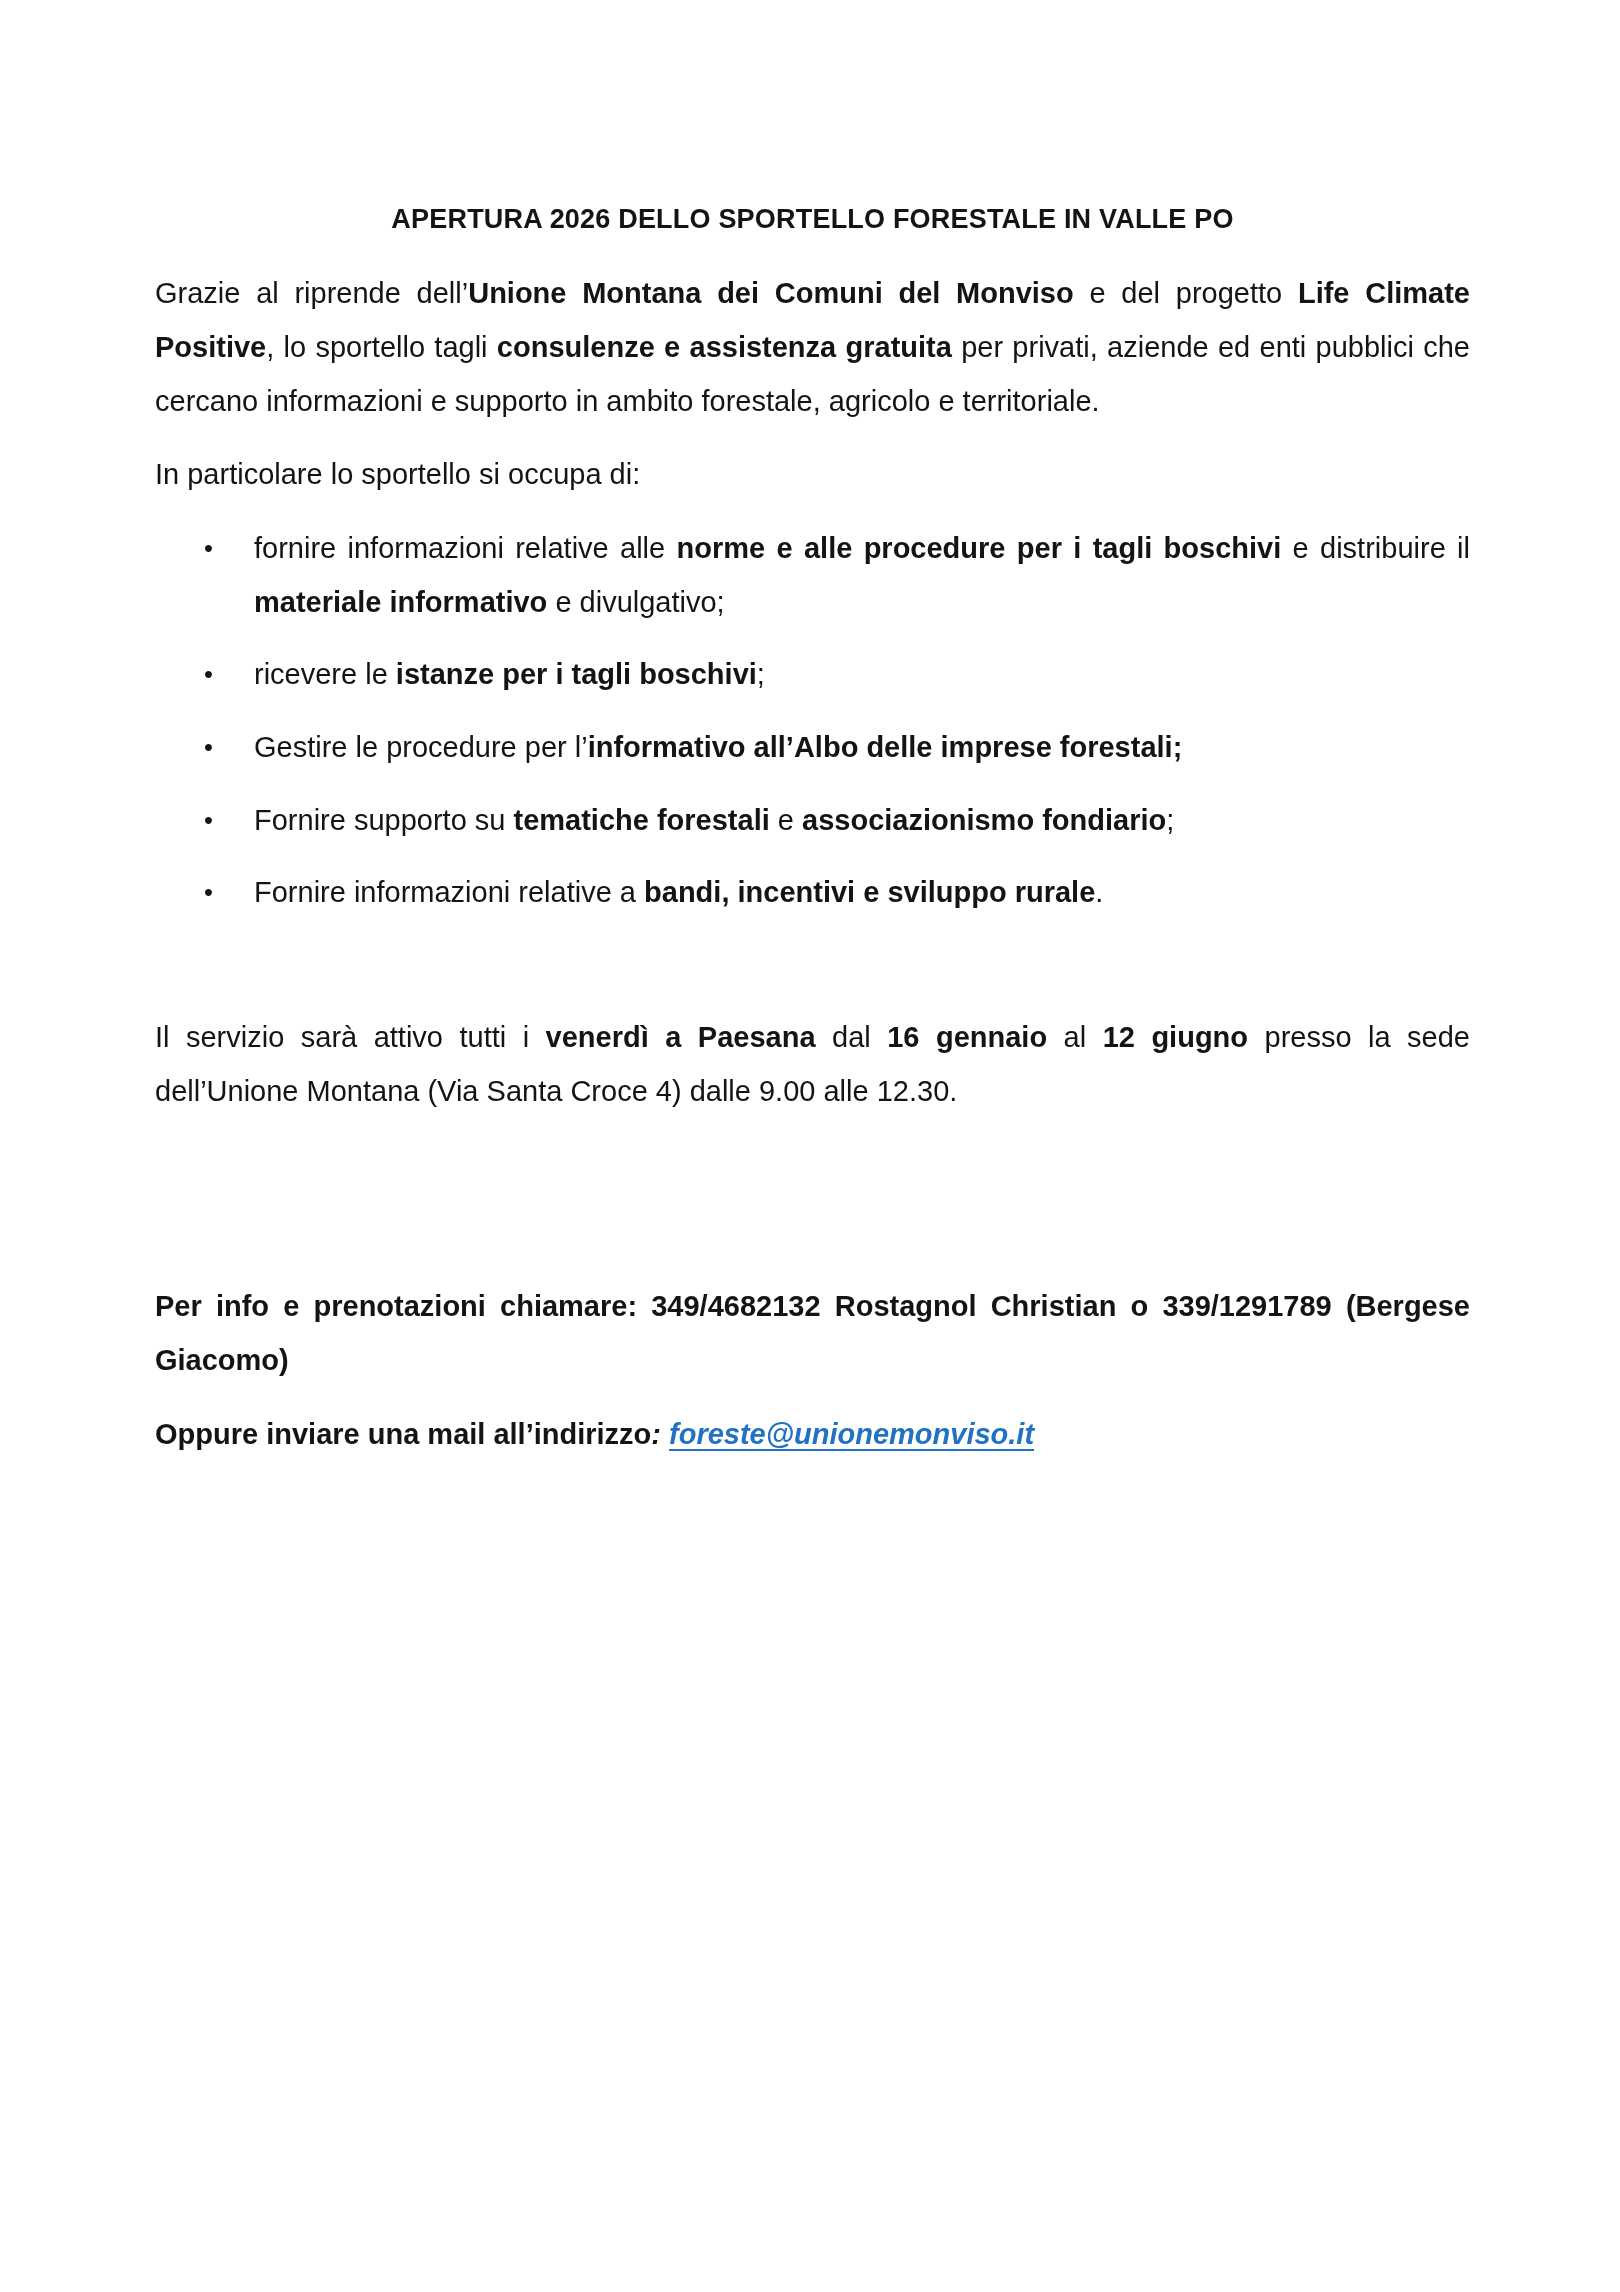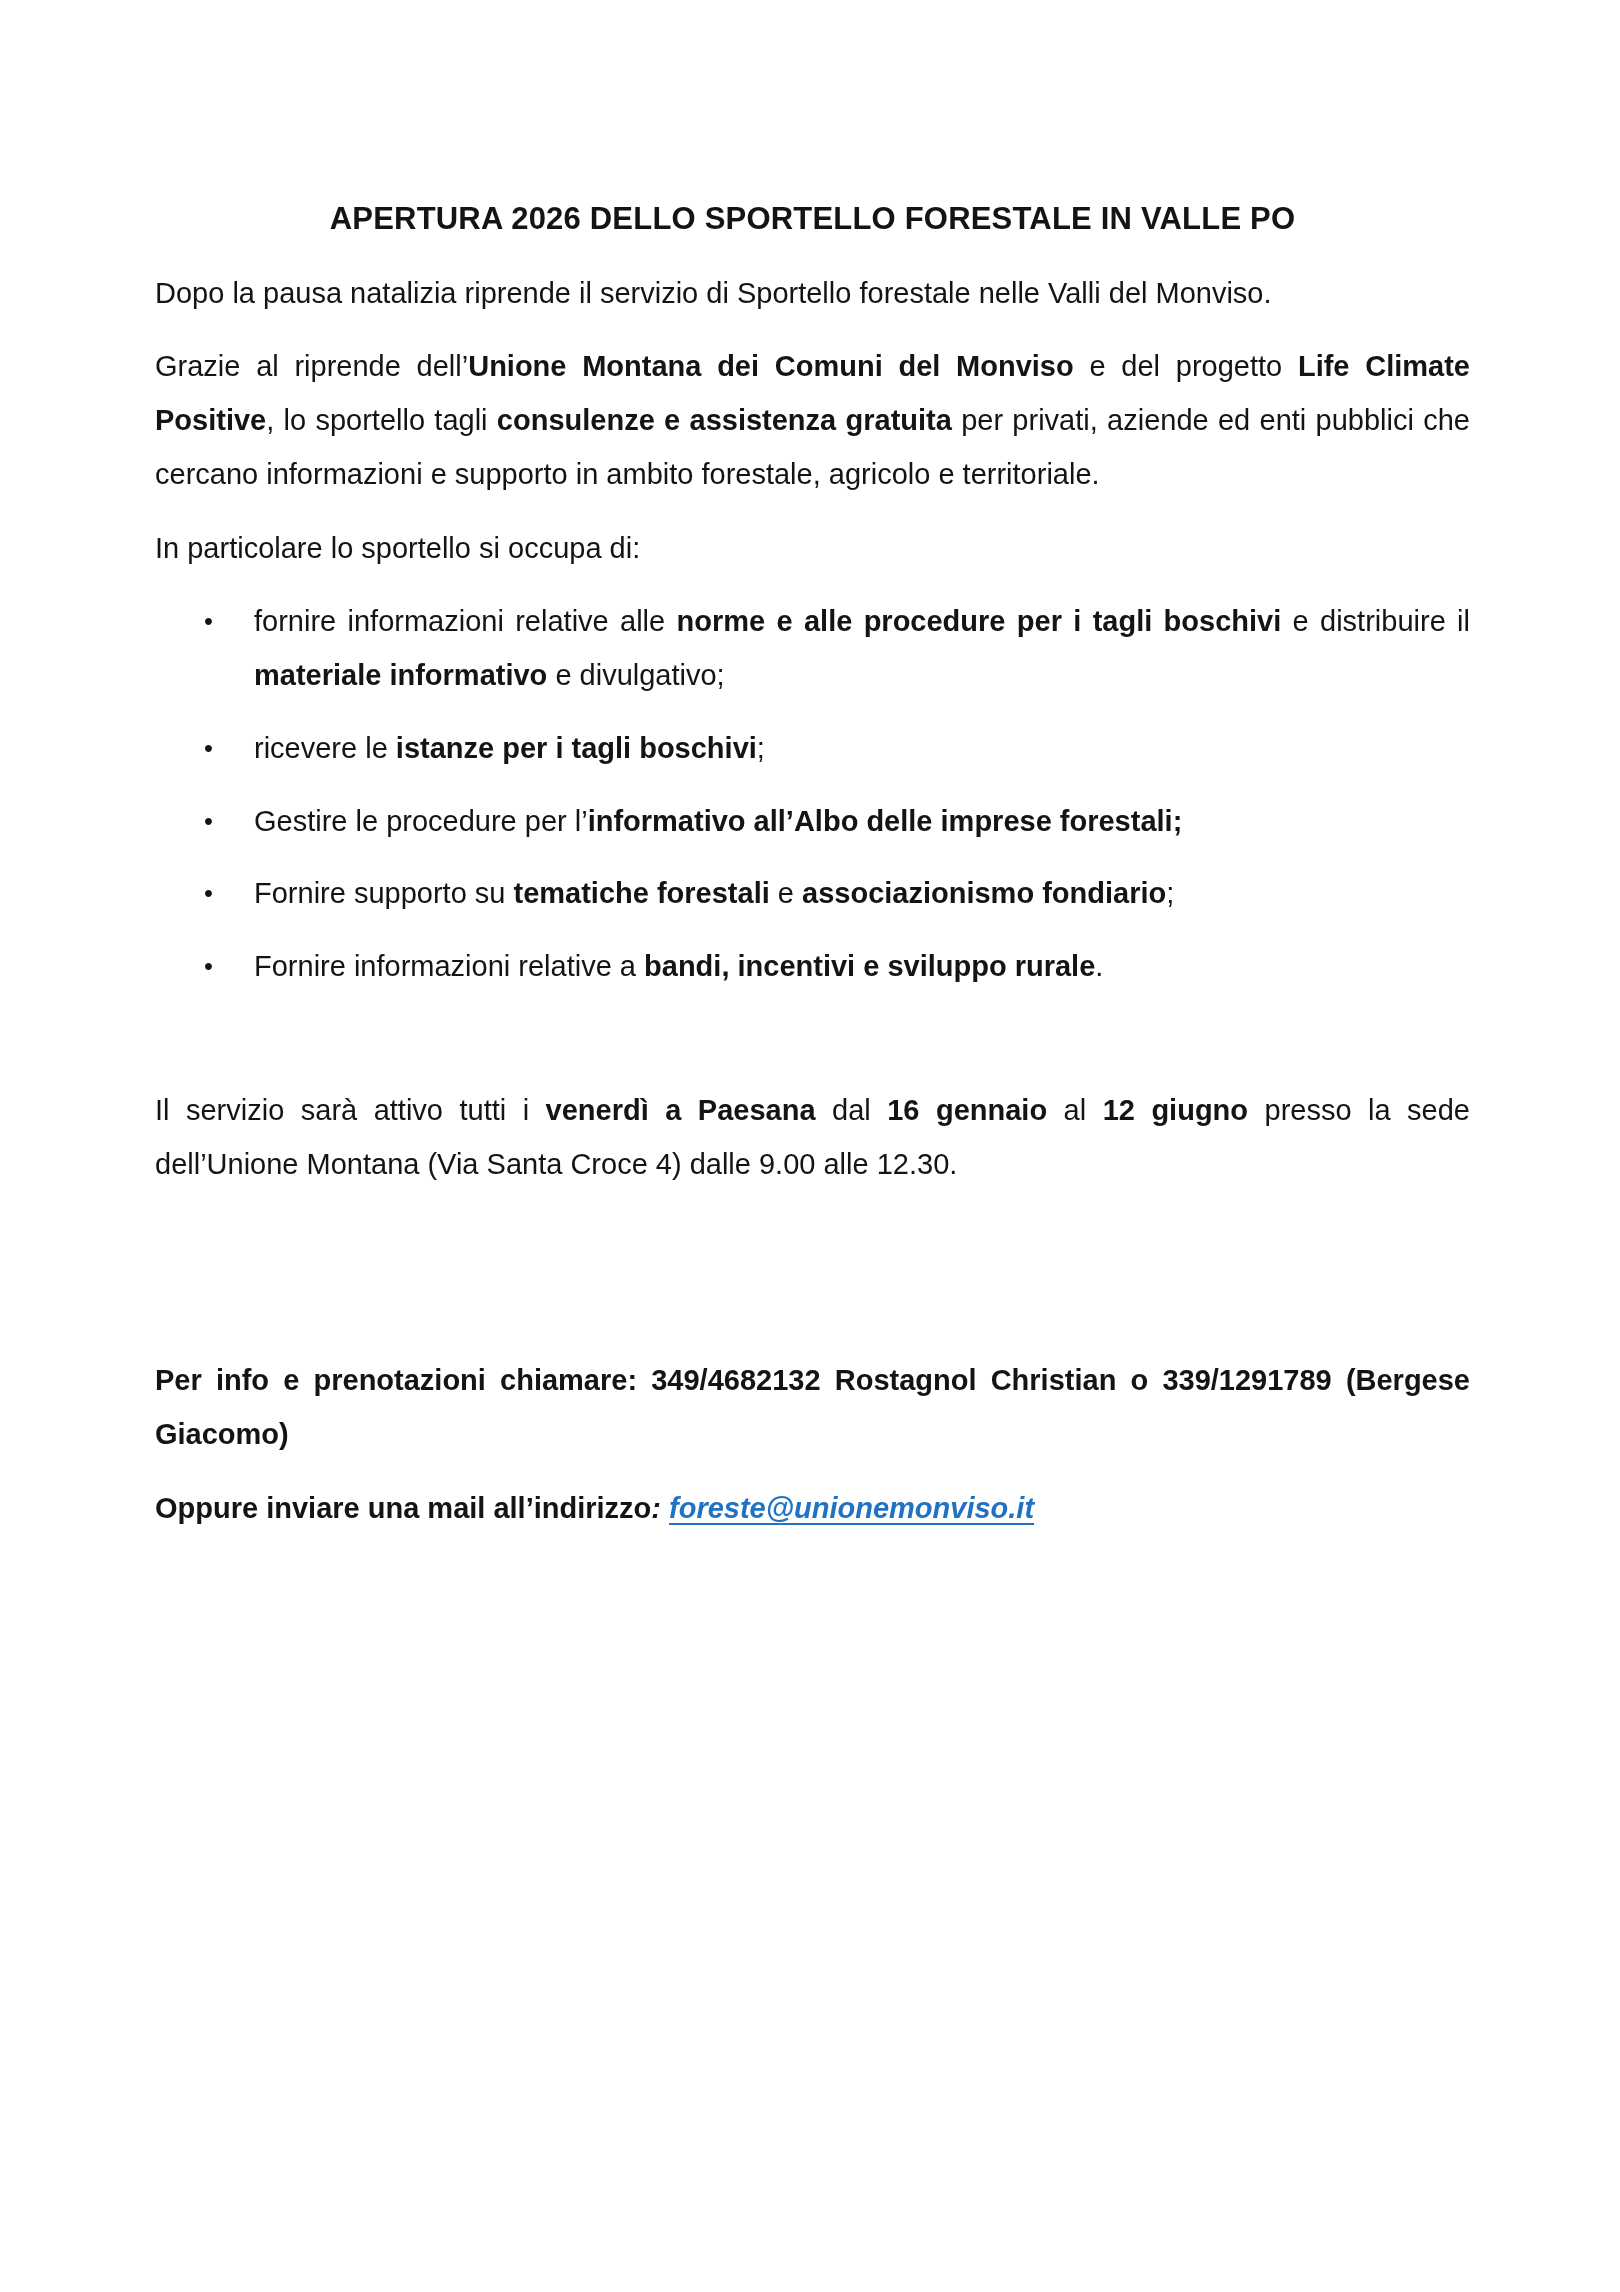--- a/index.html
+++ b/index.html
@@ -14,21 +14,21 @@
     box-sizing:border-box;
     background:var(--page-bg);
     padding:192px 150px 0 155px;
     font-family:"Liberation Sans","DejaVu Sans",sans-serif;
     font-size:29px;line-height:54px;
     color:var(--text-color);
     overflow:hidden;
   }
   h1.title{
     margin:0 0 19.6px 0;
-    font-size:31px;line-height:54px;
+    font-size:27px;line-height:54px;
     font-weight:bold;text-align:center;
     letter-spacing:0.2px;
   }
   p{margin:0 0 19.6px 0;}
   .j{text-align:justify;}
   b{font-weight:bold;}
   ul.services{
     list-style:none;
     margin:0 0 19.6px 0;
     padding:0 0 0 99px;
@@ -52,21 +52,20 @@
     text-underline-offset:4.9px;
   }
 </style>
 </head>
 <body>
 
 <div class="page">
 
   <h1 class="title">APERTURA 2026 DELLO SPORTELLO FORESTALE IN VALLE PO</h1>
 
-  <p class="j"><span>Dopo la pausa natalizia riprende il servizio di Sportello forestale nelle Valli del Monviso.</span></p>
 
   <p class="j"><span>Grazie al riprende dell’</span><b>Unione Montana dei Comuni del Monviso</b><span> e del progetto </span><b>Life Climate Positive</b><span>, lo sportello tagli </span><b>consulenze e assistenza gratuita</b><span> per privati, aziende ed enti pubblici che cercano informazioni e supporto in ambito forestale, agricolo e territoriale.</span></p>
 
   <p><span>In particolare lo sportello si occupa di:</span></p>
 
   <ul class="services">
     <li class="j"><span class="bullet">•</span><span>fornire informazioni relative alle </span><b>norme e alle procedure per i tagli boschivi</b><span> e distribuire il </span><b>materiale informativo</b><span> e divulgativo;</span></li>
     <li><span class="bullet">•</span><span>ricevere le </span><b>istanze per i tagli boschivi</b><span>;</span></li>
     <li><span class="bullet">•</span><span>Gestire le procedure per l’</span><b>informativo all’Albo delle imprese forestali;</b></li>
     <li><span class="bullet">•</span><span>Fornire supporto su </span><b>tematiche forestali</b><span> e </span><b>associazionismo fondiario</b><span>;</span></li>

